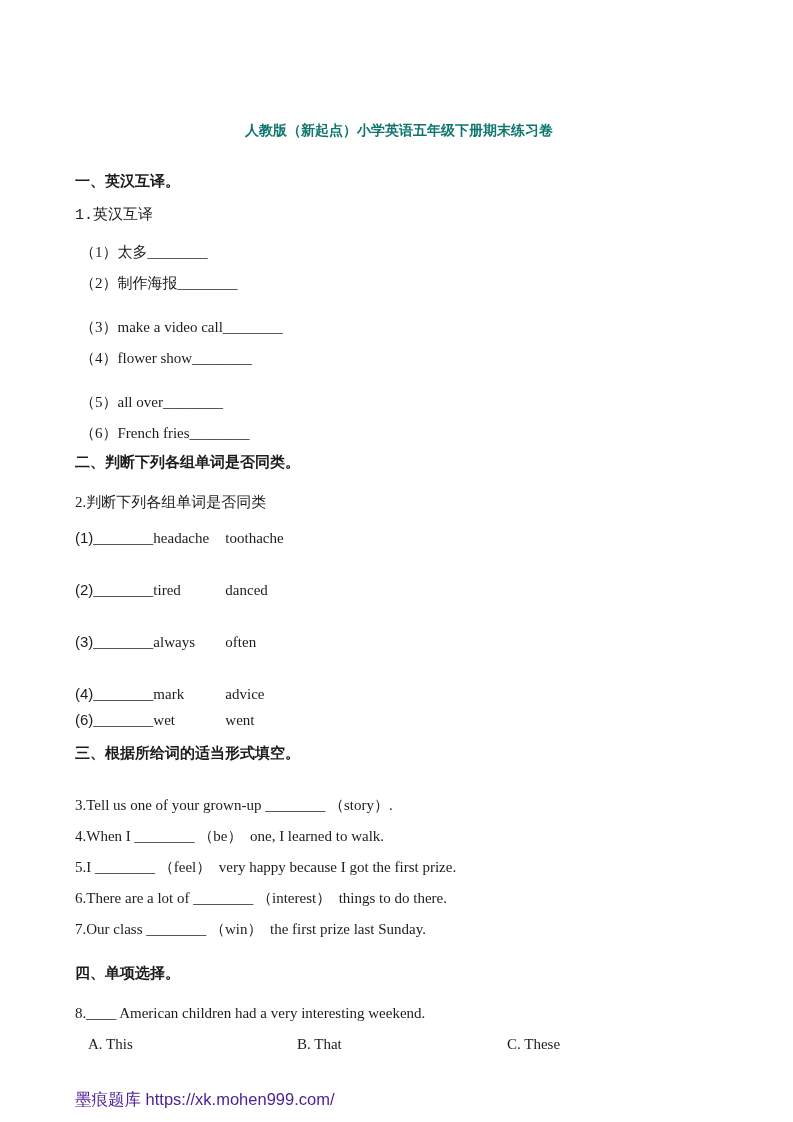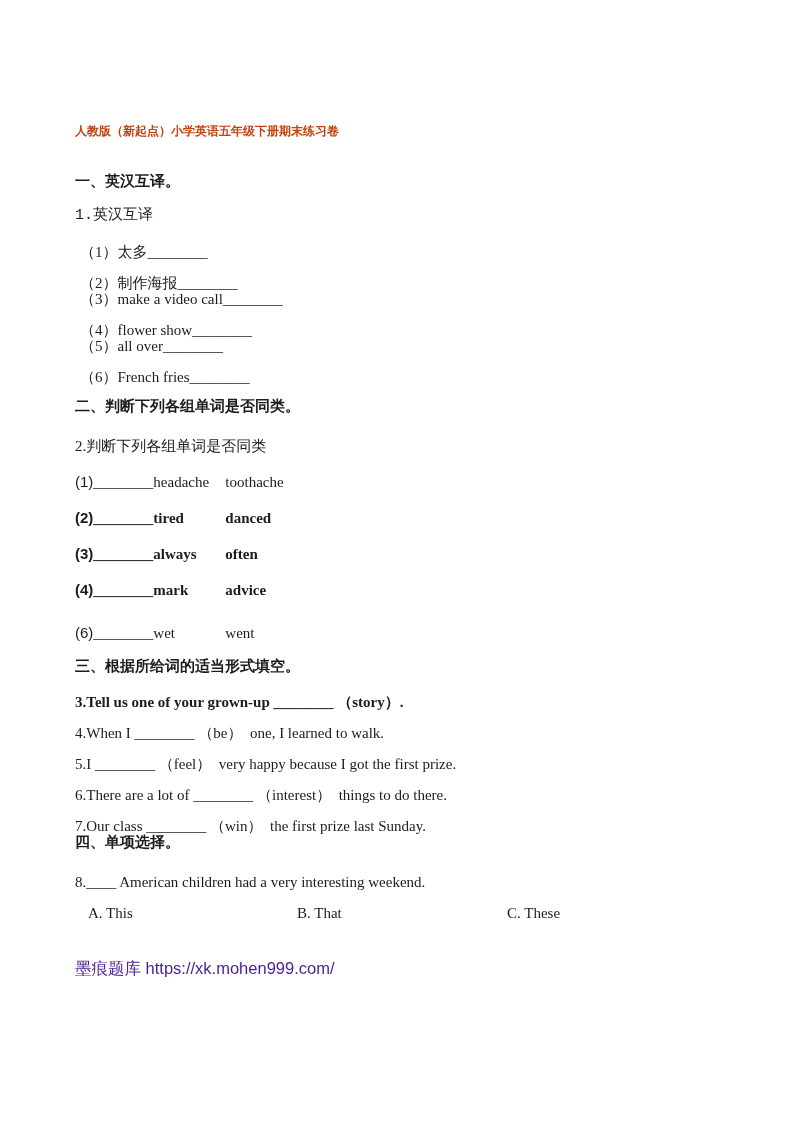--- a/index.html
+++ b/index.html
@@ -21,25 +21,25 @@
     height: 1122px;
     padding: 0 70px 0 75px;
   }
   .line {
     line-height: 16px;
     white-space: pre-wrap;
     position: relative;
   }
   .bold { font-weight: bold; font-family: Liberation Serif, serif; }
   .title {
-    font-size: 12px;
+    font-size: 14px;
     font-weight: bold;
-    text-align: left;
+    text-align: center;
     line-height: 26px;
-    color: #c2410c;
+    color: #0f766e;
     white-space: pre-wrap;
   }
   .ind { padding-left: 5px; }      
   .num { font-family: "Liberation Sans", "DejaVu Sans", sans-serif; }
   .w1 { display: inline-block; min-width: 72px; }
   .opts { height: 16px; }
   .opt { position: absolute; top: 0; }
   .o1 { left: 13px; }
   .o2 { left: 222px; }
   .o3 { left: 432px; }
@@ -50,25 +50,25 @@
     line-height: 20px;
     color: #4c1d95;
     white-space: pre-wrap;
   }
   
   .mt118 { margin-top: 118px; }
   .mt29 { margin-top: 29px; }
   .mt19 { margin-top: 19px; font-family: Liberation Mono, monospace; }
   .mt20 { margin-top: 20px; }
   .mt15 { margin-top: 15px; }
-  .mt16 { margin-top: 0; }
+  .mt16 { margin-top: 28px; }
   .mt13 { margin-top: 13px; }
   .mt24 { margin-top: 24px; }
-  .mt26 { margin-top: 20px; font-weight: bold; }
-  .mt25 { margin-top: 27px; }
+  .mt26 { margin-top: 36px; }
+  .mt25 { margin-top: 10px; }
   .mt17 { margin-top: 17px; }
   .mt37 { margin-top: 37px; }
 </style>
 </head>
 <body>
 
 <div class="page">
 
   <div class="title mt118">人教版（新起点）小学英语五年级下册期末练习卷</div>
 

